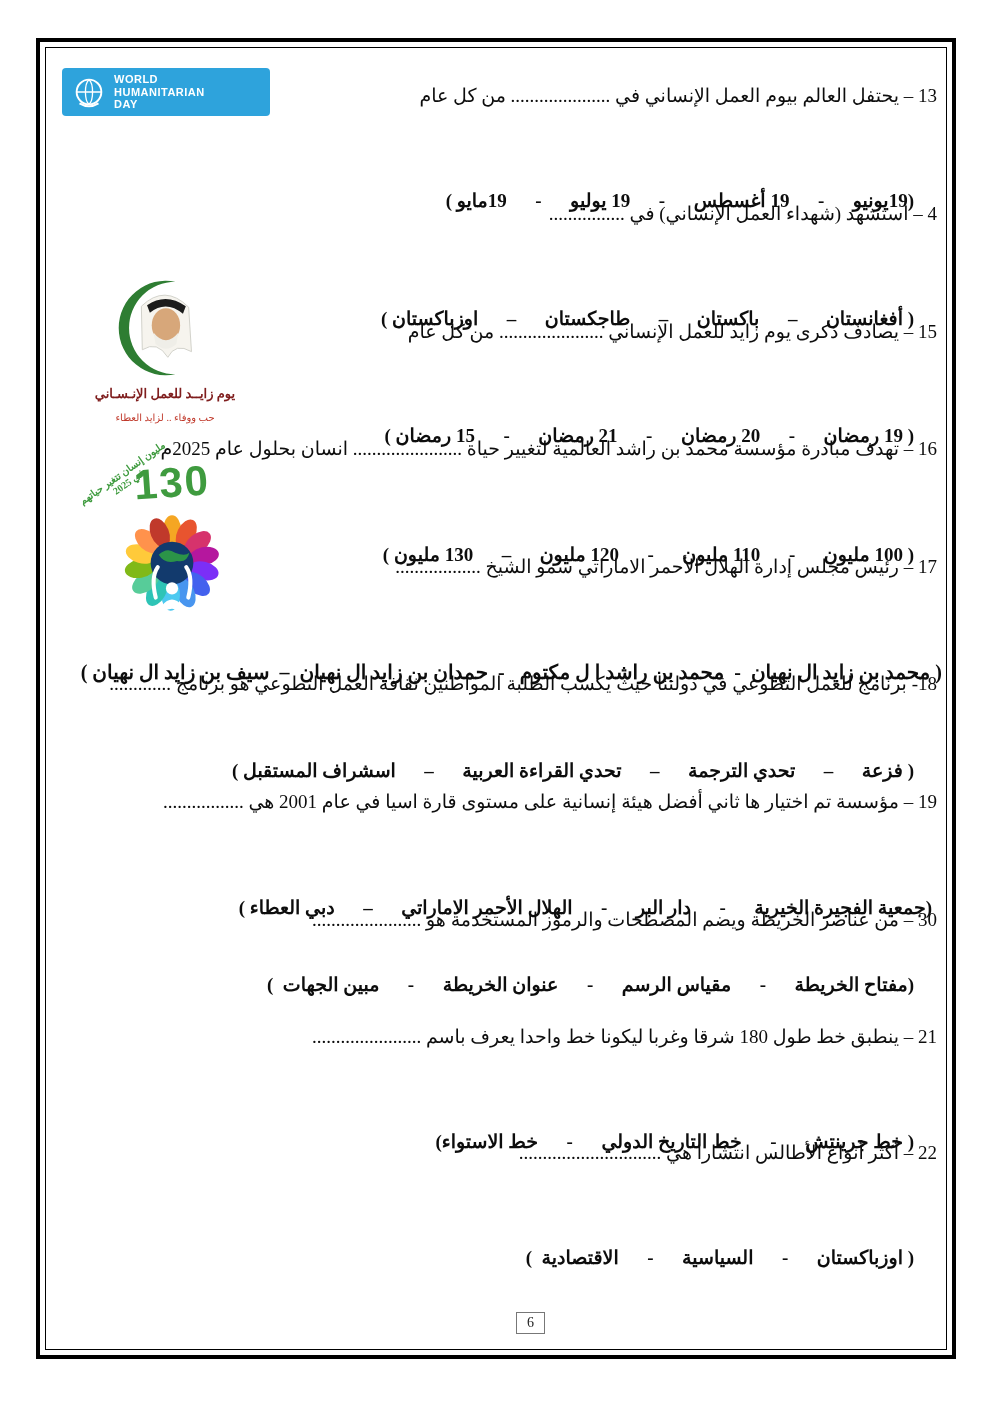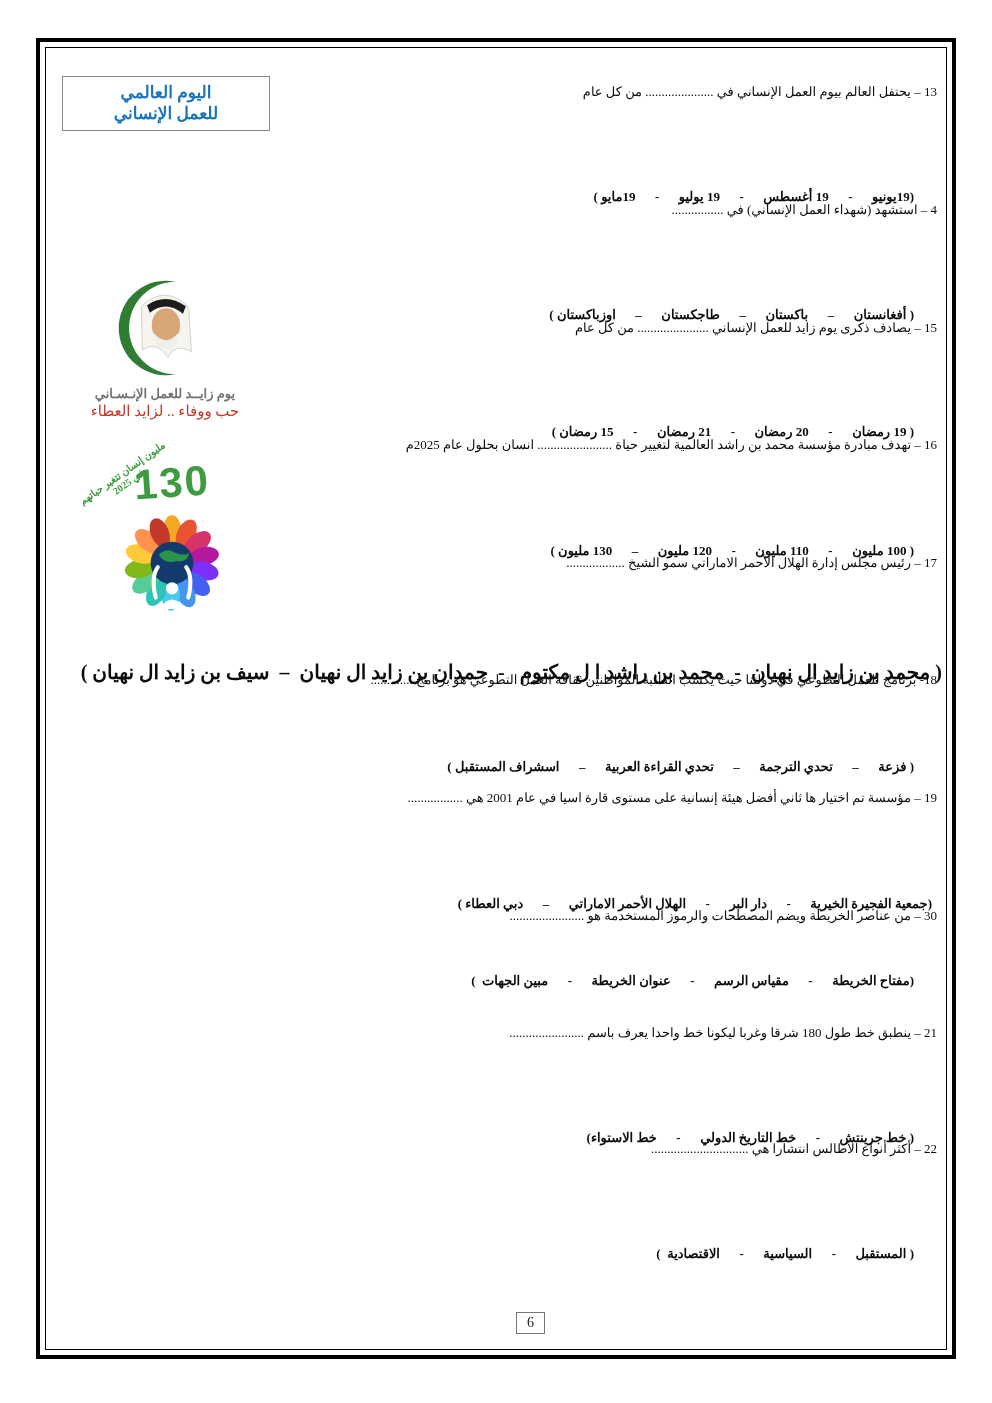--- a/index.html
+++ b/index.html
@@ -7,43 +7,43 @@
     width:992px;height:1403px;position:relative;background:#ffffff;
     font-family:"Liberation Serif","DejaVu Serif",serif;color:#111;
     overflow:hidden;
   }
   .frame-outer{position:absolute;left:36px;right:36px;top:38px;bottom:44px;border:4px solid #000;}
   .frame-inner{position:absolute;left:45px;right:45px;top:47px;bottom:53px;border:1px solid #000;}
 
   .line{
     position:absolute;left:50px;right:55px;
     direction:rtl;text-align:right;
-    font-size:13px;line-height:1.25;
+    font-size:19px;line-height:1.25;
     white-space:pre-wrap;color:#0d0d0d;
   }
   .qopts{right:78px;font-weight:700;margin-top:47px;}
 
   
   .whd{position:absolute;left:62px;top:68px;width:208px;}
   .whd-banner{
     background:#2ea3dc;border-radius:4px;height:48px;
     display:flex;align-items:center;gap:6px;padding:0 8px;box-sizing:border-box;
   }
   .whd-text{color:#fff;font-family:"Liberation Sans","DejaVu Sans",sans-serif;
     font-weight:700;font-size:11px;line-height:1.15;letter-spacing:.5px;}
   .whd-arabic{
     margin-top:8px;border:1px solid #8a8a8a;background:#fff;
     padding:5px 4px;text-align:center;direction:rtl;
     color:#1b75bb;font-weight:700;font-size:17px;line-height:1.25;
   }
 
   
   .zayed{position:absolute;left:76px;top:276px;width:178px;text-align:center;direction:rtl;}
-  .zayed-title{color:#737373;font-weight:700;font-size:13px;margin-top:2px;}
-  .zayed-sub{color:#c0392b;font-size:15px;margin-top:0;}
+  .zayed-title{color:#7f1d1d;font-weight:700;font-size:13px;margin-top:2px;}
+  .zayed-sub{color:#c0392b;font-size:10px;margin-top:10px;}
 
   
   .logo130{position:absolute;left:82px;top:462px;width:180px;text-align:center;}
   .l130-num{
     font-family:"Liberation Sans","DejaVu Sans",sans-serif;
     font-weight:700;font-size:42px;color:#3f9b3f;line-height:1;
     transform:rotate(-4deg);letter-spacing:2px;
   }
   .l130-caption{
     position:absolute;left:-8px;top:38px;width:110px;
@@ -56,23 +56,31 @@
     border:1px solid #777;padding:2px 10px;font-size:14px;color:#222;
   }
 </style>
 </head>
 <body>
 
 <div class="frame-outer"></div>
 <div class="frame-inner"></div>
 
 <div class="whd">
-  <div class="whd-arabic">
-    <div>اليوم العالمي</div>
-    <div>للعمل الإنساني</div>
+  <div class="whd-banner">
+    <svg width="38" height="38" viewBox="0 0 40 40" aria-hidden="true">
+      <circle cx="20" cy="20" r="13" fill="none" stroke="#ffffff" stroke-width="2"></circle>
+      <path d="M7 20h26 M20 7c-5 4-5 22 0 26 M20 7c5 4 5 22 0 26" fill="none" stroke="#ffffff" stroke-width="1.4"></path>
+      <path d="M10 32q10 6 20 0" fill="none" stroke="#ffffff" stroke-width="2"></path>
+    </svg>
+    <div class="whd-text">
+      <div>WORLD</div>
+      <div>HUMANITARIAN</div>
+      <div>DAY</div>
+    </div>
   </div>
 </div>
 
 <div class="zayed">
   <svg width="170" height="104" viewBox="0 0 170 110" aria-hidden="true">
     <path d="M 96 6 A 50 50 0 1 0 96 104 A 42 42 0 1 1 96 6 Z" fill="#2e7d32"></path>
     <path d="M60 32 Q85 8 110 33 L113 80 Q96 70 88 86 Q77 68 61 78 Z" fill="#f6f4ee" stroke="#cfcfc8" stroke-width="1"></path>
     <ellipse cx="86" cy="52" rx="15" ry="18" fill="#d7a77a"></ellipse>
     <path d="M66 31 Q86 17 107 32 l-3 8 Q86 25 69 39 Z" fill="#1c1c1c"></path>
     <path d="M73 60 Q86 76 99 60 L97 72 Q86 82 75 72 Z" fill="#efeee8"></path>
@@ -157,15 +165,15 @@
 <div class="line qtext" style="top:790px">19 – مؤسسة تم اختيار ها ثاني أفضل هيئة إنسانية على مستوى قارة اسيا في عام 2001 هي .................</div>
 <div class="line qopts" style="top:849px; right:60px">(جمعية الفجيرة الخيرية      -      دار البر      -      الهلال الأحمر الاماراتي      –      دبي العطاء )</div>
 
 <div class="line qtext" style="top:908px">30 – من عناصر الخريطة ويضم المصطحات والرموز المستخدمة هو .......................</div>
 <div class="line qopts" style="top:926px">(مفتاح الخريطة      -      مقياس الرسم      -      عنوان الخريطة      -      مبين الجهات  )</div>
 
 <div class="line qtext" style="top:1025px">21 – ينطبق خط طول 180 شرقا وغربا ليكونا خط واحدا يعرف باسم .......................</div>
 <div class="line qopts" style="top:1083px">( خط جرينتش      -      خط التاريخ الدولي      -      خط الاستواء)</div>
 
 <div class="line qtext" style="top:1141px">22 – أكثر أنواع الأطالس انتشارا هي ..............................</div>
-<div class="line qopts" style="top:1199px">( المستقبل      -      السياسية      -      الاقتصادية  )</div>
+<div class="line qopts" style="top:1199px">( اوزباكستان      -      السياسية      -      الاقتصادية  )</div>
 
 <div class="page-num-box">6</div>
 
 </body></html>

